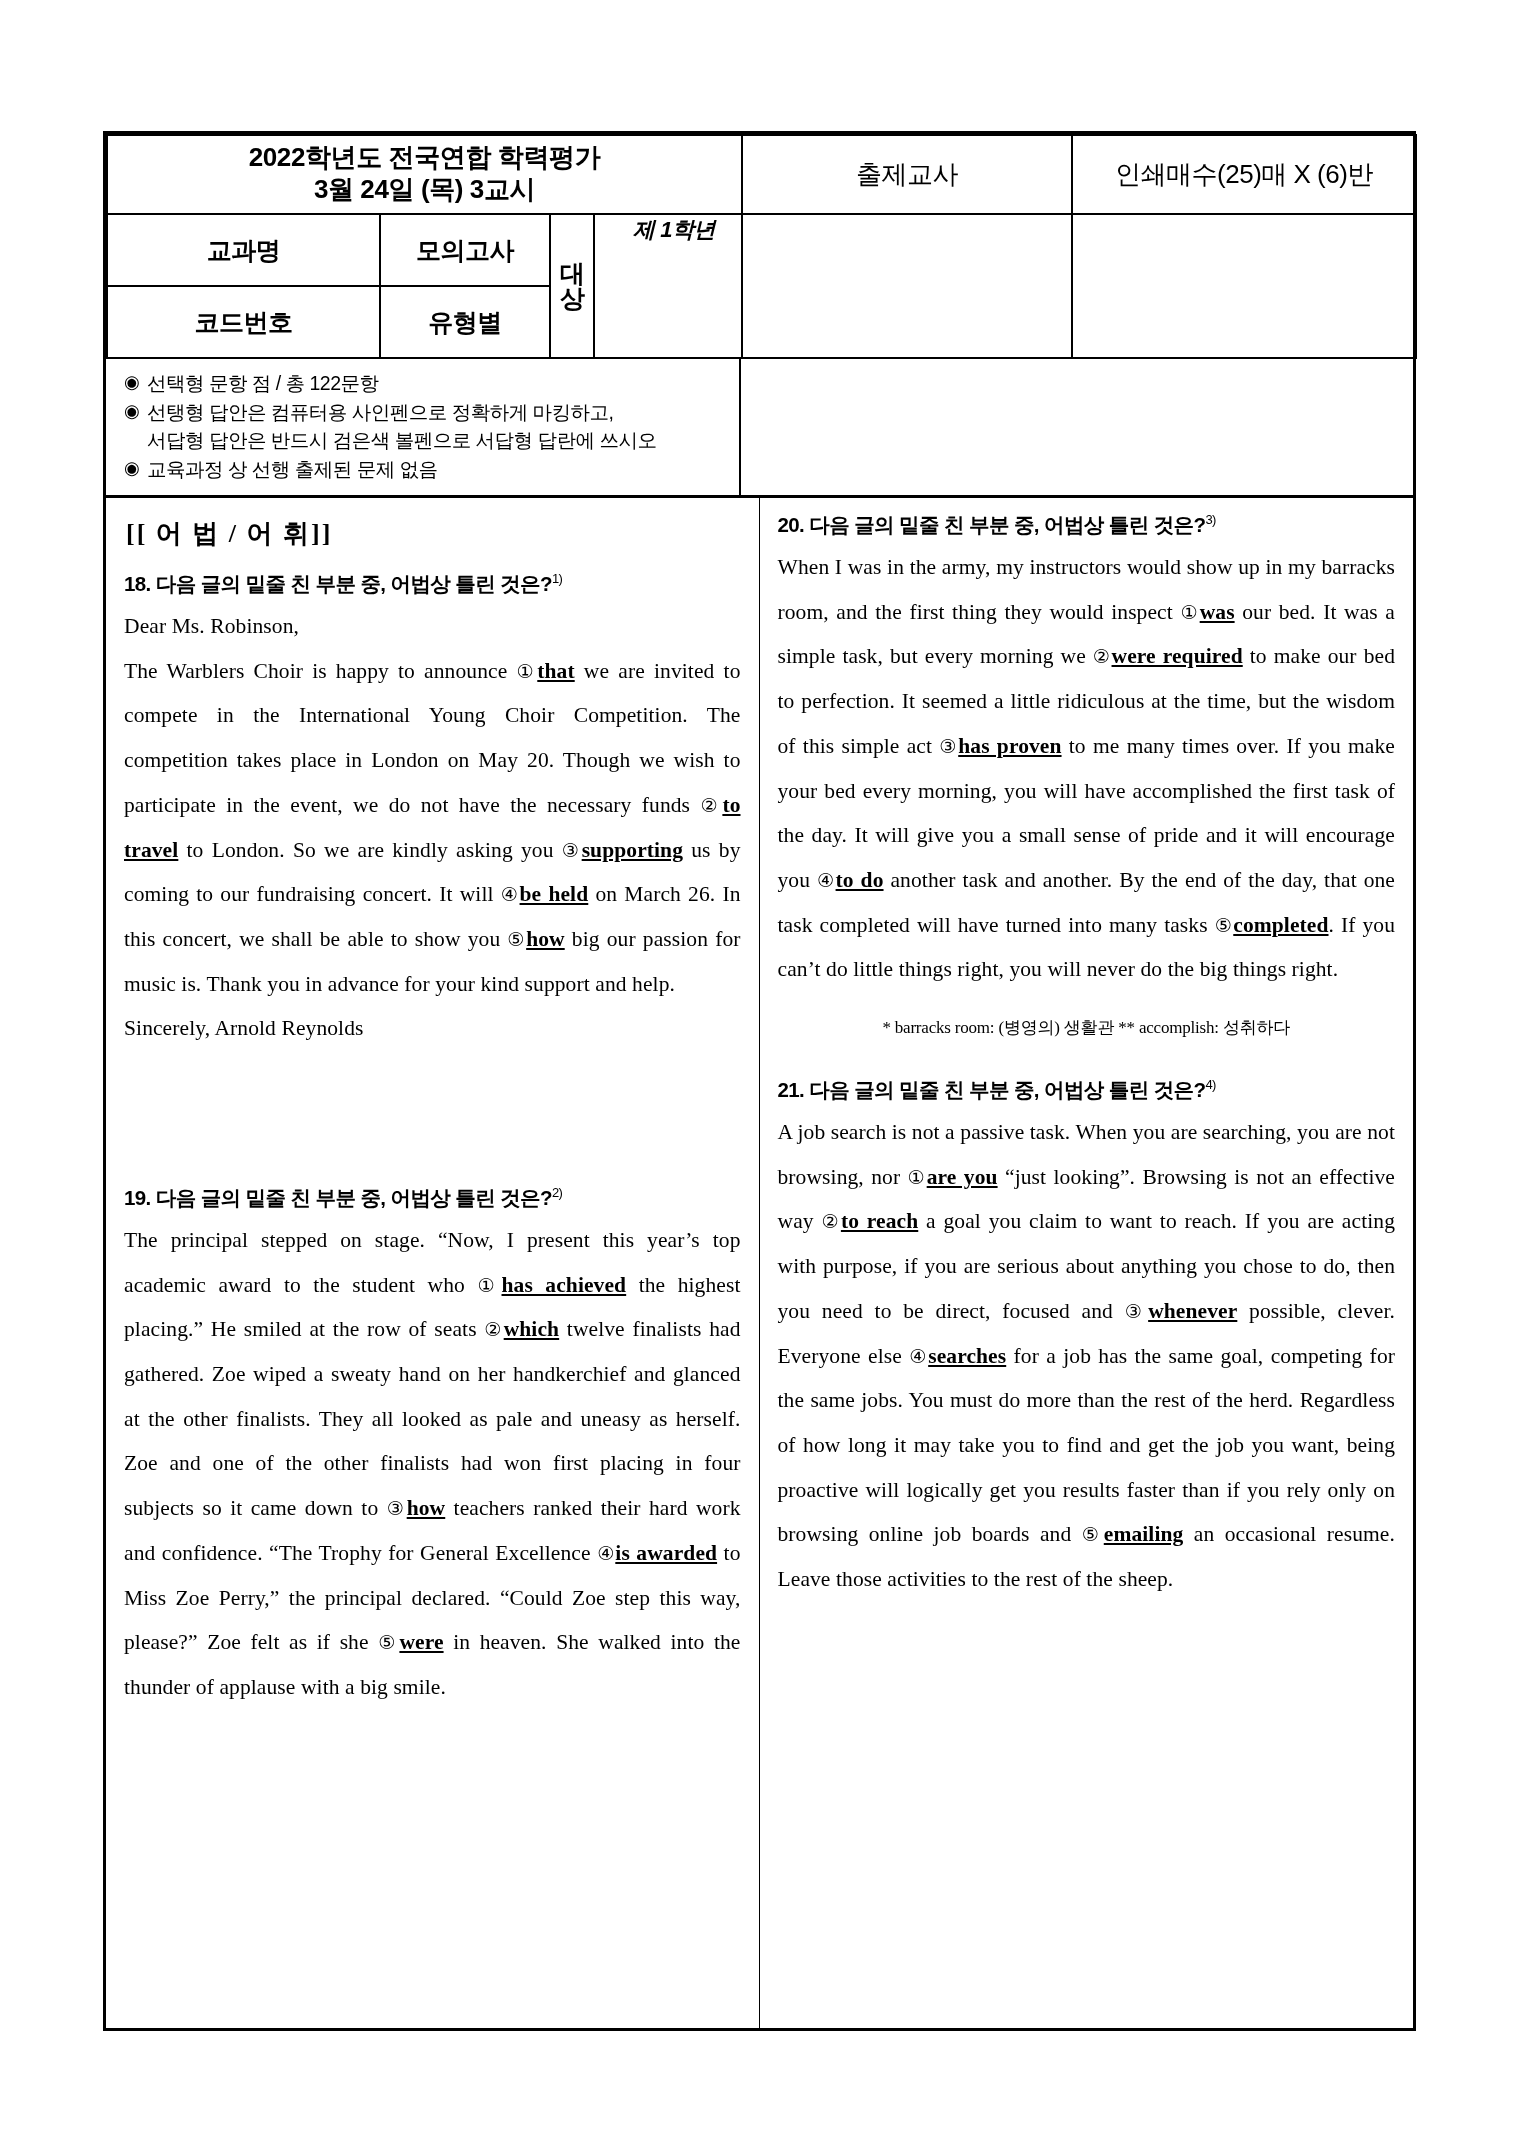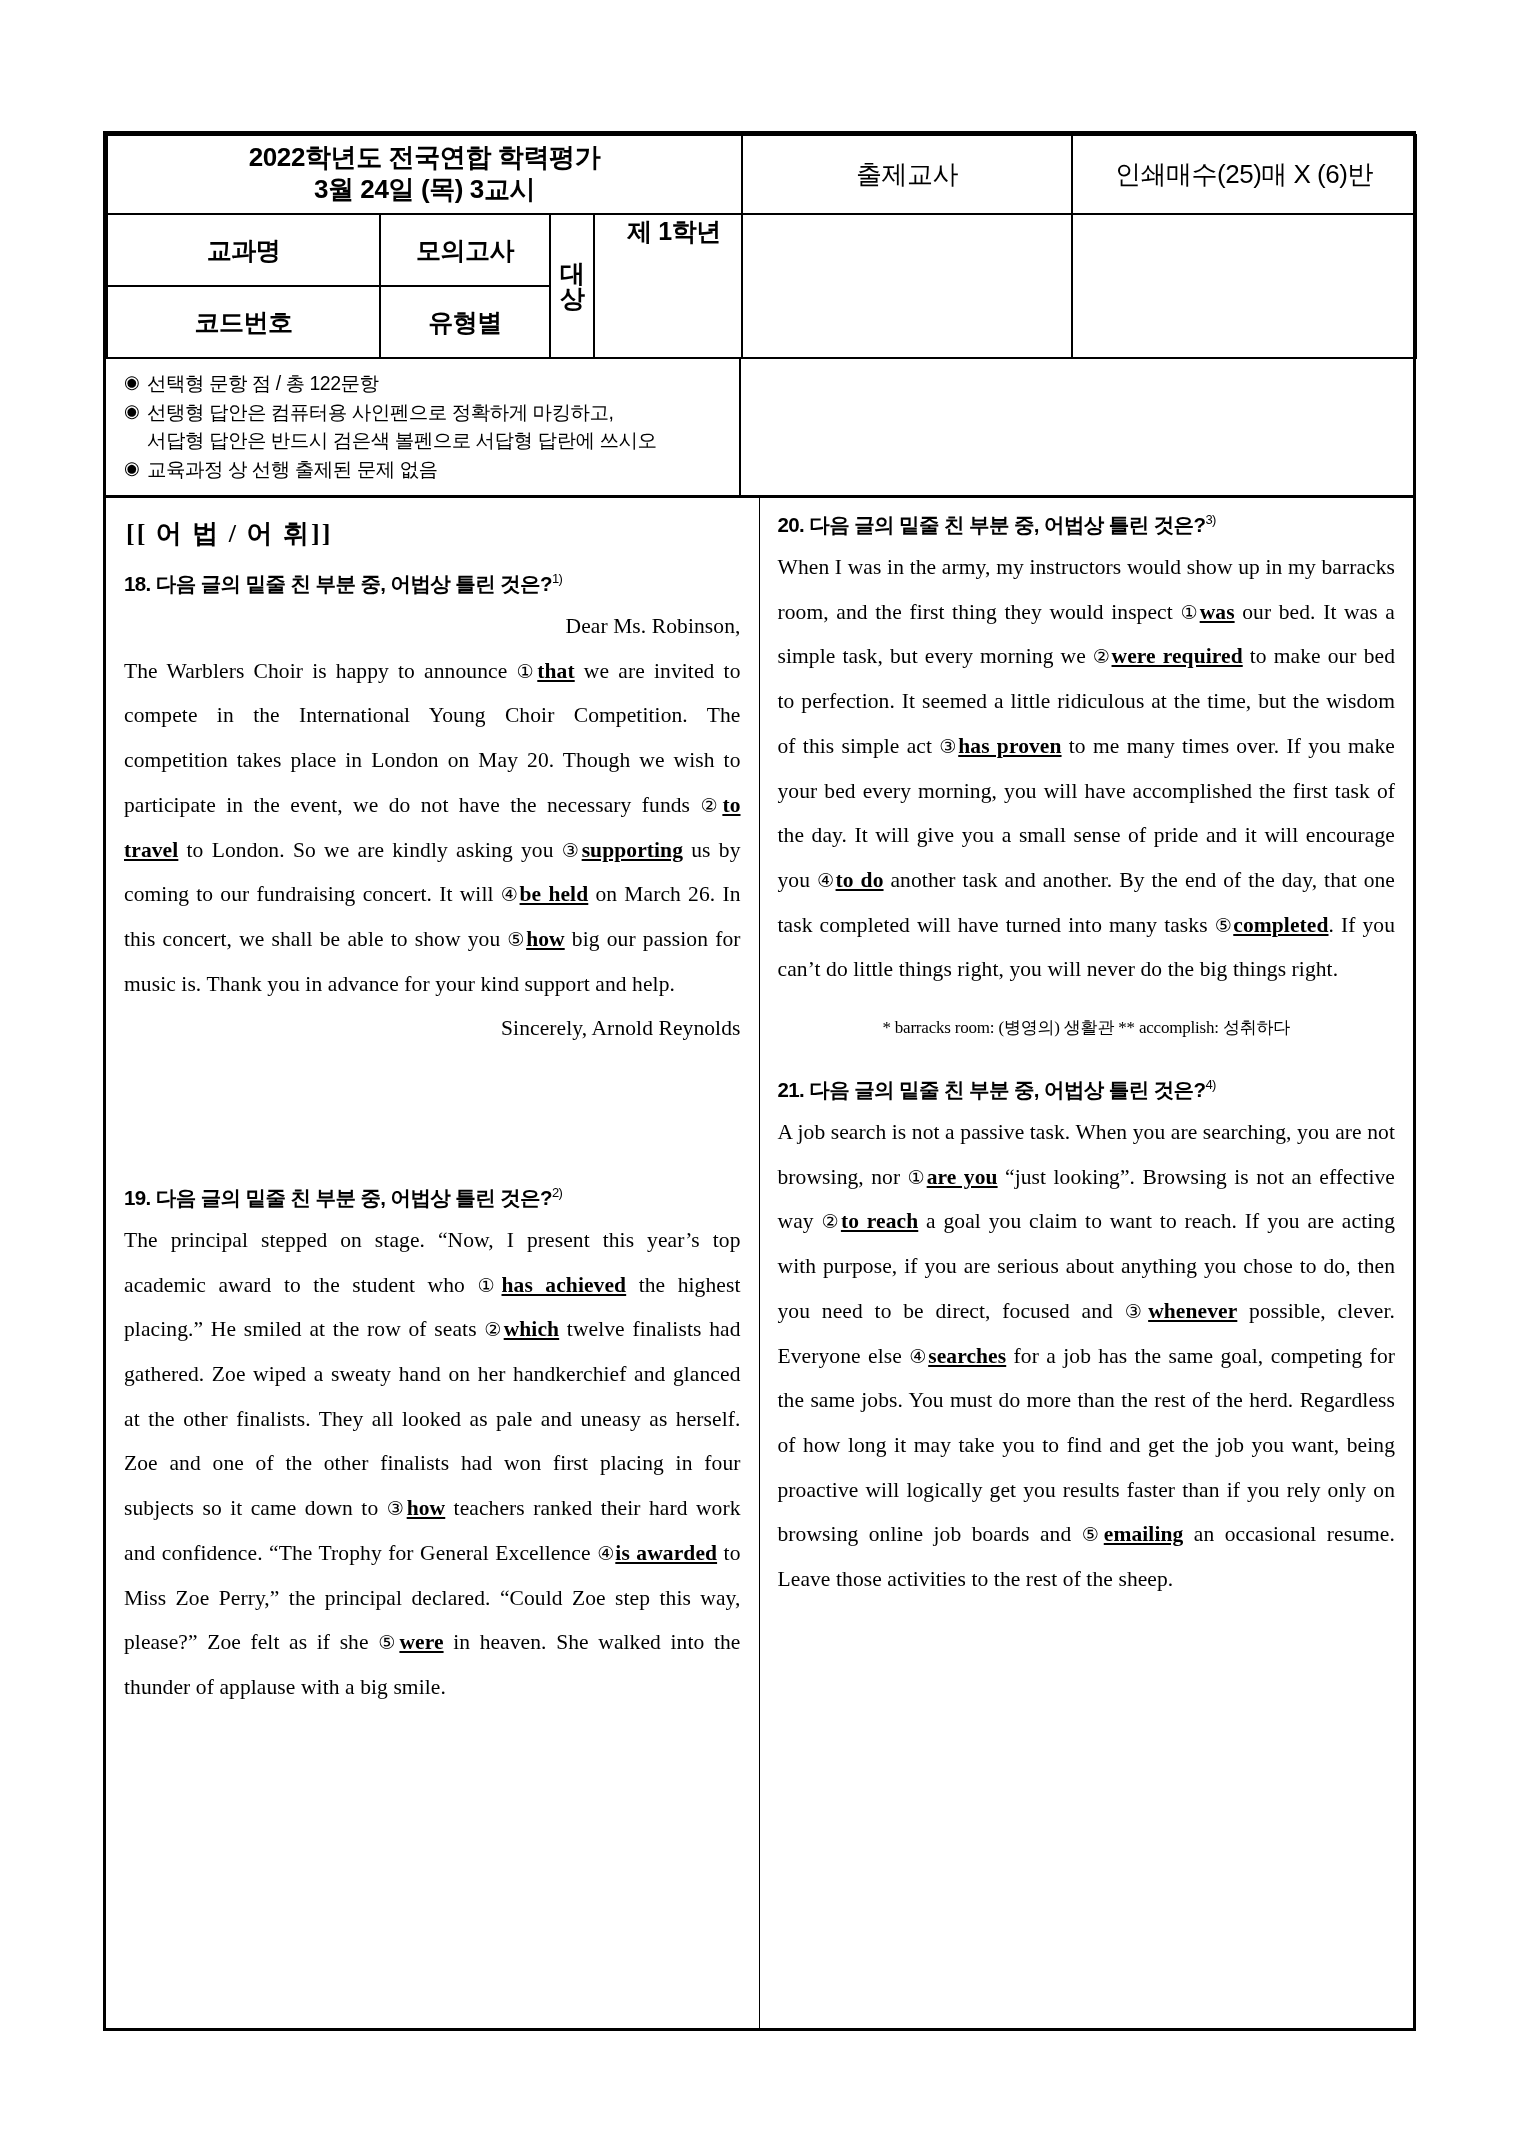--- a/index.html
+++ b/index.html
@@ -56,26 +56,27 @@
   }
   .cell-vert {
     font-size: 25px;
     font-weight: 700;
     width: 44px;
     line-height: 1.02;
     letter-spacing: -1px;
   }
   .cell-vert span { display: block; }
   .cell-grade {
-    font-size: 25px;
+    font-size: 22px;
     font-weight: 700;
     text-align: left;
     padding-left: 12px !important;
     vertical-align: top !important;
     letter-spacing: -0.5px;
+    font-style: italic;
   }
   .cell-teacher {
     font-size: 26px;
     font-weight: 400;
     letter-spacing: -0.5px;
   }
   .cell-print {
     font-size: 26px;
     font-weight: 400;
     letter-spacing: -0.5px;
@@ -138,21 +139,21 @@
   }
   .q-head sup { font-size: 13px; font-weight: 400; }
 
   .para {
     font-size: 21.5px;
     line-height: 2.08;
     text-align: justify;
     text-justify: inter-word;
     letter-spacing: 0.1px;
   }
-  .para.plain { text-align: right; }
+  .para.plain { text-align: left; }
   .para u { font-weight: 700; }
   .circnum { font-family: "DejaVu Sans", sans-serif; font-size: 19px; }
 
   .gap-18 { height: 128px; }
   .gap-19 { height: 30px; }
 
   .footnote {
     font-size: 17px;
     line-height: 1.6;
     text-align: center;

